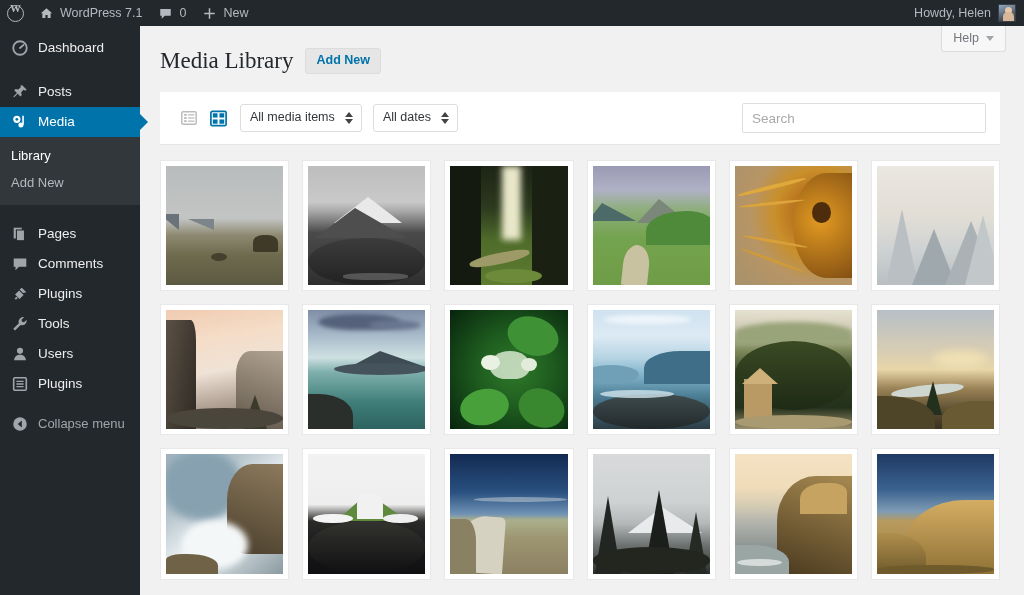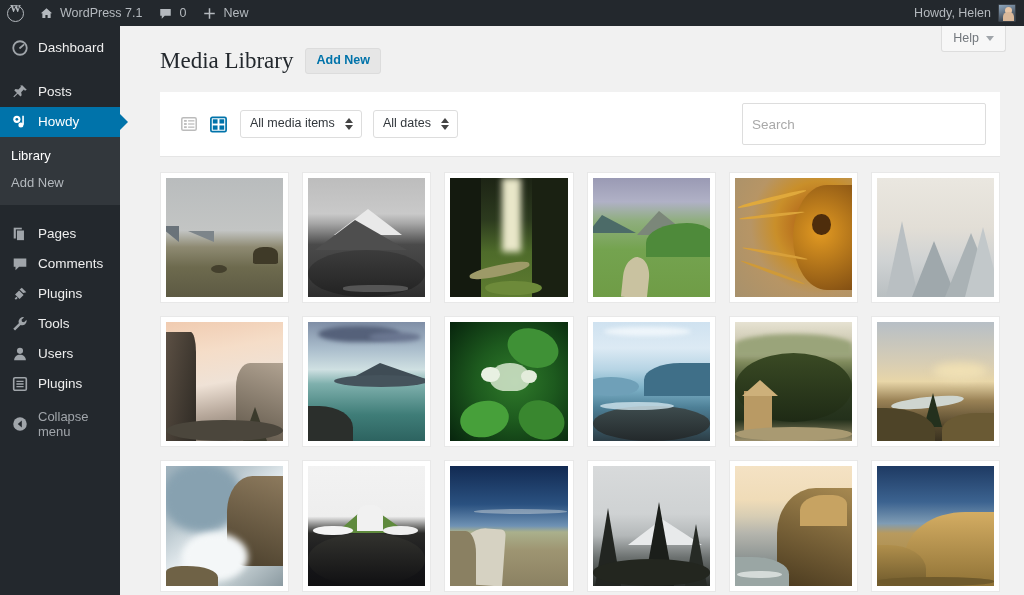--- a/index.html
+++ b/index.html
@@ -44,21 +44,21 @@
     content: ""; position: absolute; left: 4px; bottom: 0; width: 11px; height: 9px;
     background: #d9b89a; border-radius: 50% 50% 0 0;
   }
   .avatar::before {
     content: ""; position: absolute; left: 6px; top: 2px; width: 7px; height: 7px;
     background: #e8c6a6; border-radius: 50%;
   }
 
   
   .sidebar {
-    position: absolute; top: 26px; left: 0; bottom: 0; width: 120px;
+    position: absolute; top: 26px; left: 0; bottom: 0; width: 140px;
     background: #23282d; color: #eee; font-size: 13.5px; z-index: 40;
   }
   .menu-item {
     display: flex; align-items: center; gap: 9px;
     height: 30px; padding-left: 11px; color: #eee; position: relative;
   }
   .menu-item.first { margin-top: 7px; }
   .menu-item.gap { margin-top: 14px; }
   .menu-item.current { background: #0073aa; color: #fff; }
   .menu-item.current::after {
@@ -115,21 +115,21 @@
   }
   .sel-wrap { position: relative; display: inline-block; }
   .sel-arrows {
     position: absolute; right: 9px; top: 50%; transform: translateY(-50%);
     display: flex; flex-direction: column; gap: 2px; pointer-events: none;
   }
   .ar-up { width:0;height:0;border-left:4px solid transparent;border-right:4px solid transparent;border-bottom:5px solid #444; }
   .ar-dn { width:0;height:0;border-left:4px solid transparent;border-right:4px solid transparent;border-top:5px solid #444; }
   .tb-spacer { flex: 1; }
   .search-input {
-    width: 244px; height: 42px; border: 1px solid #ddd; border-radius: 2px;
+    width: 244px; height: 30px; border: 1px solid #ddd; border-radius: 2px;
     background: #fff; font-size: 13.5px; color: #32373c; padding: 0 9px;
     font-family: "Liberation Sans", sans-serif;
   }
   .search-input::placeholder { color: #a9a9a9; }
 
   
   .media-grid {
     margin: 15px 24px 0 20px;
     display: grid; grid-template-columns: repeat(6, 1fr); gap: 13px;
   }
@@ -192,21 +192,21 @@
       <span class="menu-label">Posts</span>
     </div>
 
     <div class="menu-item current">
       <svg class="mi-icon" viewBox="0 0 20 20">
         <circle cx="6.5" cy="7" r="4" fill="#fff"></circle>
         <circle cx="6.5" cy="7" r="1.5" fill="#0073aa"></circle>
         <path fill="#fff" d="M12.5 3 h1.8 v10 h-1.8 z"></path>
         <circle cx="11" cy="13.4" r="2.8" fill="#fff"></circle>
       </svg>
-      <span class="menu-label">Howdy</span>
+      <span class="menu-label">Media</span>
     </div>
 
     <div class="submenu">
       <span class="submenu-item current">Library</span>
       <span class="submenu-item">Add New</span>
     </div>
 
     <div class="menu-item gap">
       <svg class="mi-icon" viewBox="0 0 20 20">
         <rect x="3" y="3" width="9" height="12" fill="#a0a5aa"></rect>

